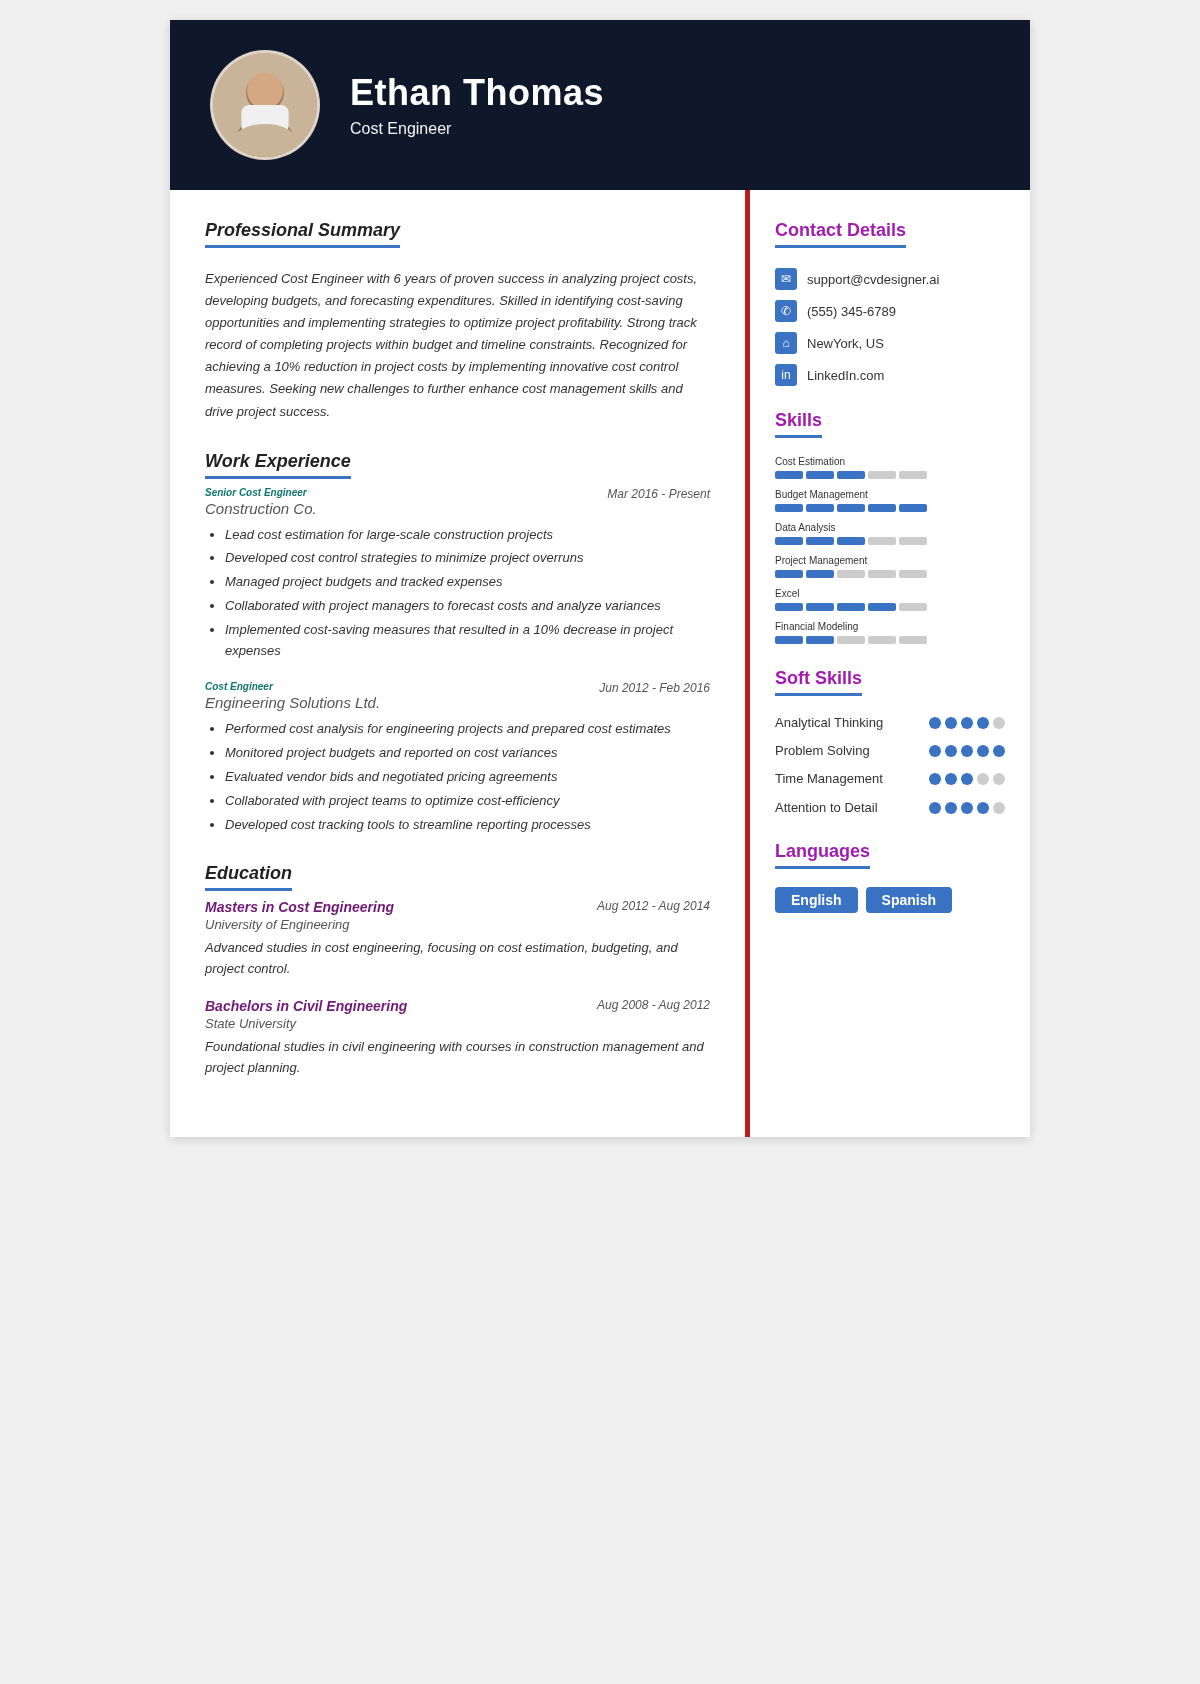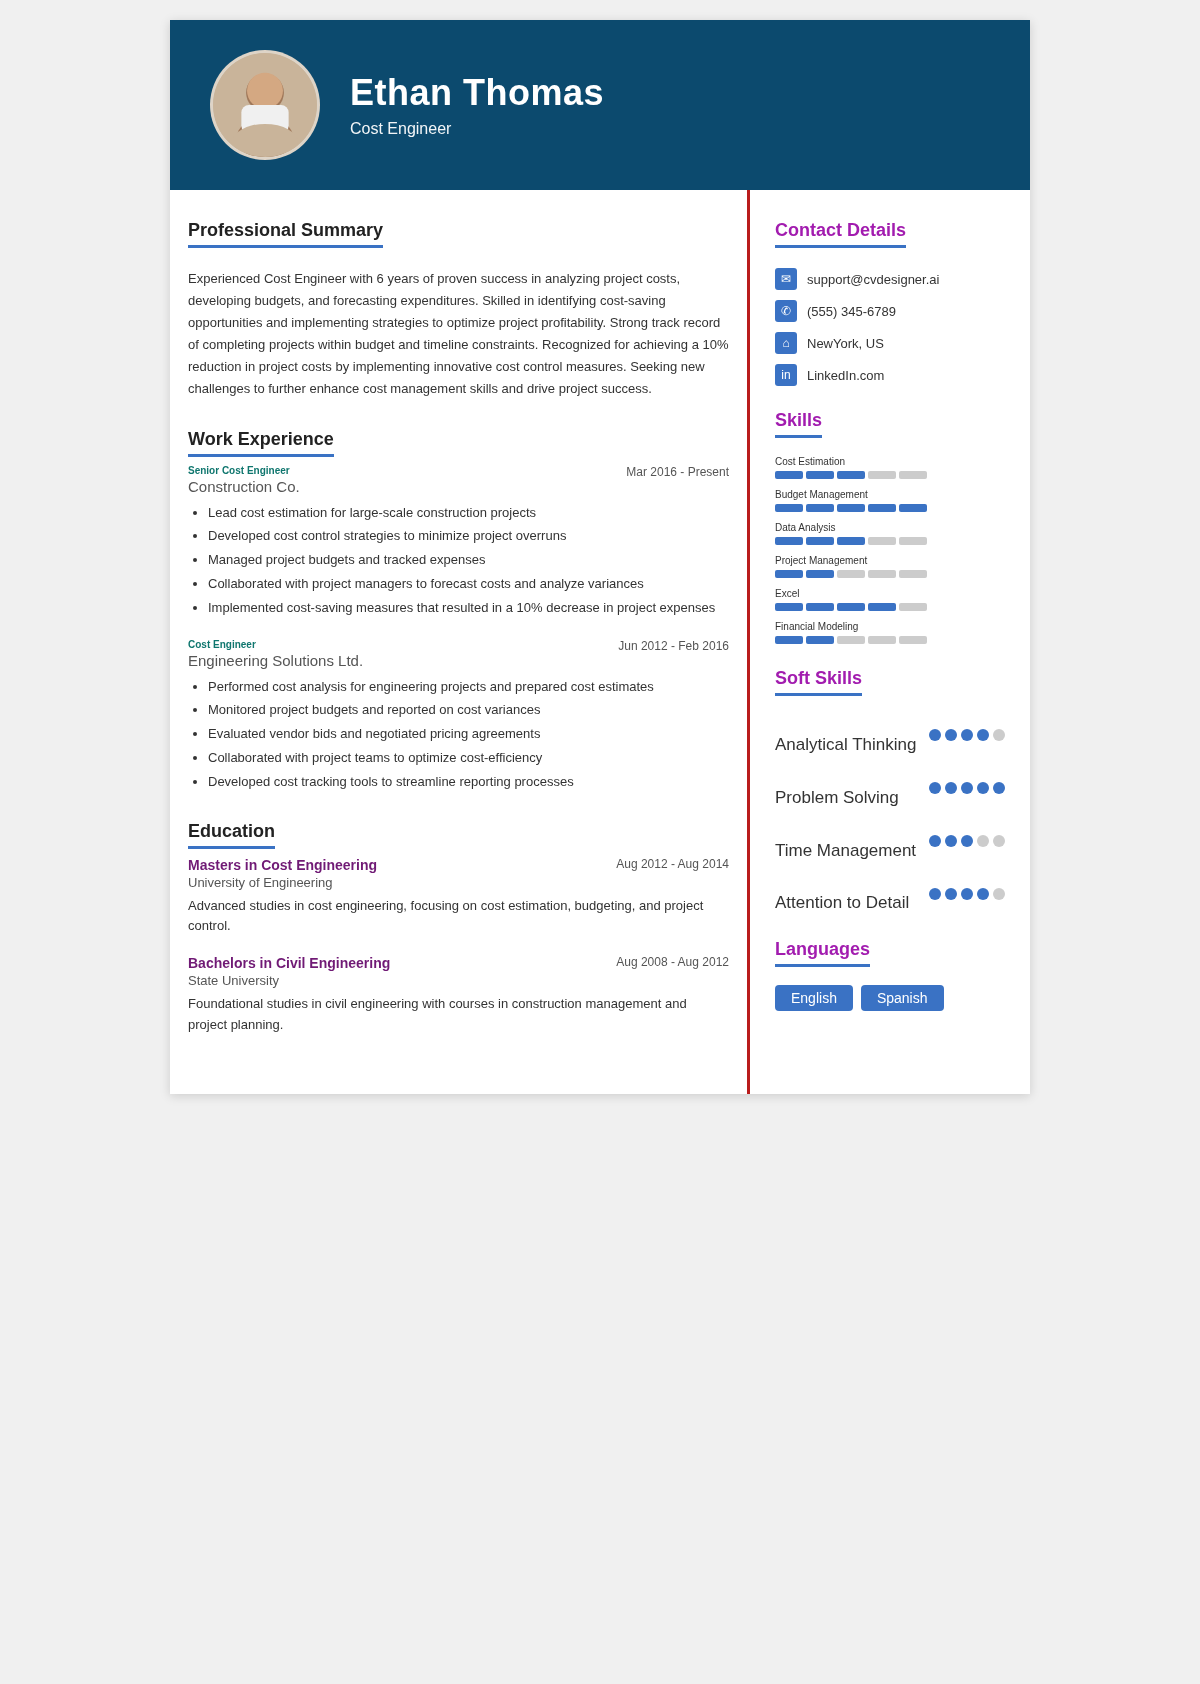--- a/index.html
+++ b/index.html
@@ -12,21 +12,21 @@
       min-height: 1684px;
       padding: 20px;
     }
     .resume {
       width: 860px;
       background: #fff;
       box-shadow: 0 2px 10px rgba(0,0,0,0.15);
     }
     
     .header {
-      background: #0c4a6e;
+      background: #0f172a;
       padding: 30px 40px;
       display: flex;
       align-items: center;
       gap: 30px;
     }
     .avatar {
       width: 110px;
       height: 110px;
       border-radius: 50%;
       background: #c8b8a2;
@@ -50,22 +50,23 @@
       margin-top: 6px;
       opacity: 0.95;
     }
     
     .body {
       display: flex;
       padding: 0;
     }
     .main-col {
       flex: 1;
-      padding: 30px 18px;
-      border-right: 3px solid #b91c1c;
+      padding: 30px 35px;
+      border-right: 5px solid #b91c1c;
+      font-style: italic;
     }
     .side-col {
       width: 280px;
       padding: 30px 25px;
     }
     
     .section-title {
       font-size: 18px;
       font-weight: bold;
       color: #222;
@@ -184,25 +185,24 @@
     .skill-seg.filled { background: #3a72c4; }
     .skill-seg.empty { background: #ccc; }
     
     .soft-skill-item {
       display: flex;
       justify-content: space-between;
       align-items: center;
       margin-bottom: 10px;
     }
     .soft-skill-name {
-      font-size: 17px;
+      font-size: 13px;
       color: #333;
       flex: 1;
       line-height: 1.4;
-      margin-top: 19px;
     }
     .dots {
       display: flex;
       gap: 4px;
       flex-shrink: 0;
     }
     .dot {
       width: 12px;
       height: 12px;
       border-radius: 50%;
@@ -215,21 +215,21 @@
       gap: 8px;
       margin-top: 10px;
       flex-wrap: wrap;
     }
     .lang-tag {
       background: #3a72c4;
       color: #fff;
       padding: 5px 16px;
       border-radius: 4px;
       font-size: 14px;
-      font-weight: normal;
+      font-weight: bold;
     }
     .side-section { margin-bottom: 24px; }
     .side-section-title {
       font-size: 18px;
       font-weight: bold;
       color: #a21caf;
       margin-bottom: 8px;
       padding-bottom: 4px;
       border-bottom: 3px solid #3a72c4;
       display: inline-block;

